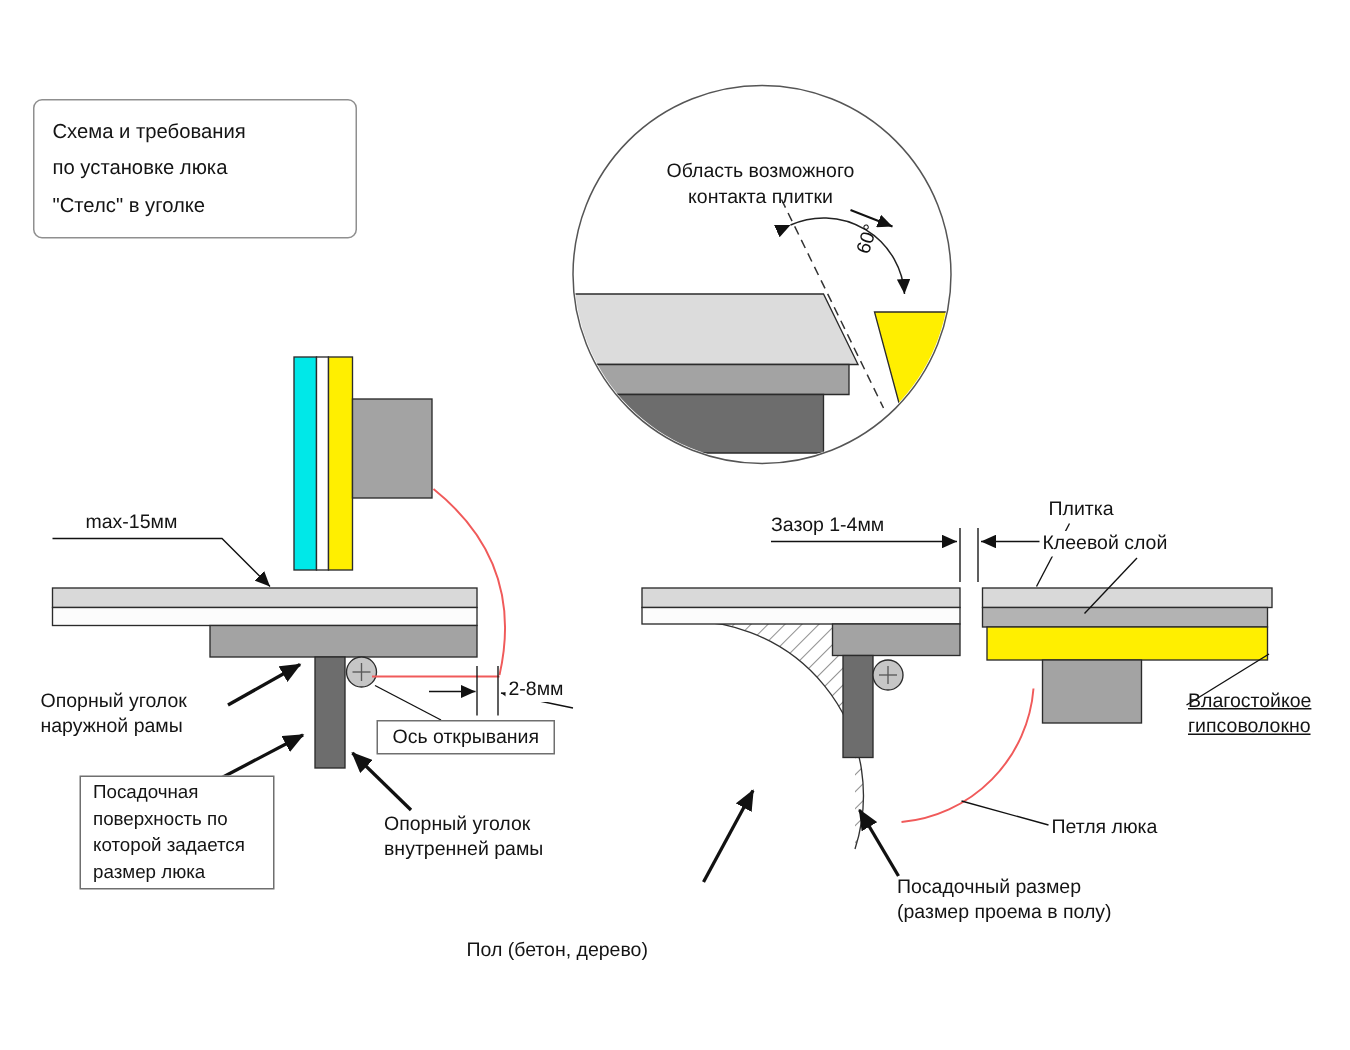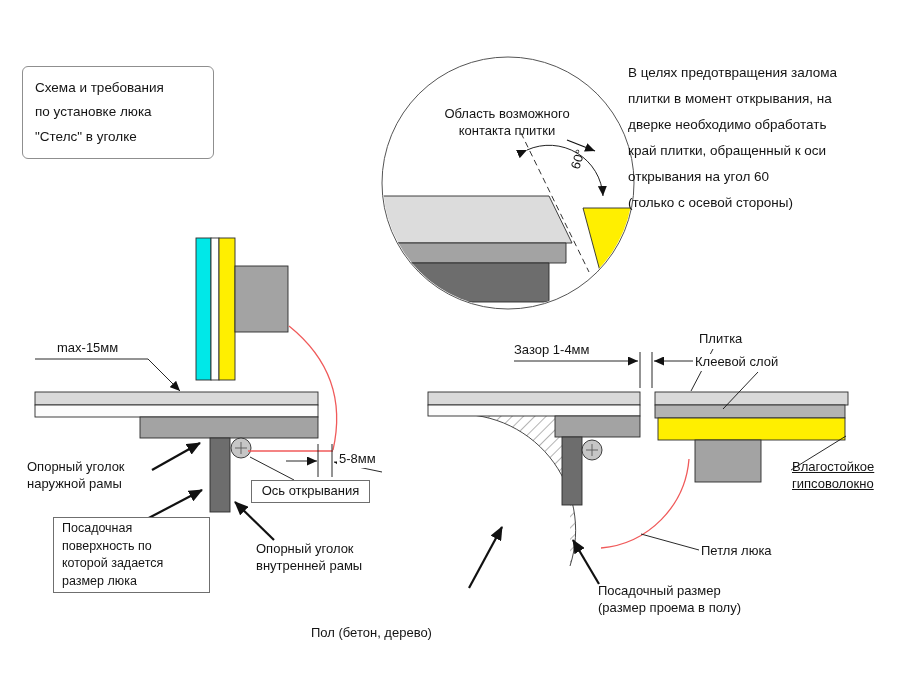--- a/index.html
+++ b/index.html
@@ -110,44 +110,38 @@
       <line x1="713" y1="349" x2="691" y2="391" stroke="#111"></line>
       <line x1="758" y1="372" x2="723" y2="409" stroke="#111"></line>
       <line x1="791" y1="470" x2="846" y2="436" stroke="#111"></line>
       <line x1="699" y1="550" x2="641" y2="534" stroke="#111"></line>
 
       <line x1="469" y1="588" x2="502" y2="527" stroke="#111" stroke-width="2.2" marker-end="url(#arrBig)"></line>
       <line x1="599" y1="584" x2="573" y2="540" stroke="#111" stroke-width="2.2" marker-end="url(#arrBig)"></line>
     </g>
   </svg>
 
-  <div class="lbl title-box" style="left:22px; top:66px; width:192px;">Схема и требования
+  <div class="lbl title-box" style="left:22px; top:66px; width:216px;">Схема и требования
 по установке люка
 "Стелс" в уголке</div>
 
-  <div class="lbl note" style="left:628px; top:60px;">В целях предотвращения залома
-плитки в момент открывания, на
-дверке необходимо обработать
-край плитки, обращенный к оси
-открывания на угол 60
-(только с осевой стороны)</div>
 
   <div class="lbl center" style="left:424px; top:106px; width:166px;">Область возможного
 контакта плитки</div>
 
   <div class="lbl whitebg" style="left:55px; top:340px;">max-15мм</div>
 
-  <div class="lbl whitebg" style="left:337px; top:451px;">5-8мм</div>
+  <div class="lbl whitebg" style="left:337px; top:451px;">2-8мм</div>
 
   <div class="lbl" style="left:27px; top:459px;">Опорный уголок
 наружной рамы</div>
 
   <div class="lbl boxed center" style="left:251px; top:480px; width:119px;">Ось открывания</div>
 
-  <div class="lbl boxed small" style="left:53px; top:517px; width:157px;">Посадочная
+  <div class="lbl boxed small" style="left:53px; top:517px; width:130px;">Посадочная
 поверхность по
 которой задается
 размер люка</div>
 
   <div class="lbl" style="left:256px; top:541px;">Опорный уголок
 внутренней рамы</div>
 
   <div class="lbl whitebg" style="left:512px; top:342px;">Зазор 1-4мм</div>
 
   <div class="lbl whitebg" style="left:697px; top:331px;">Плитка</div>

